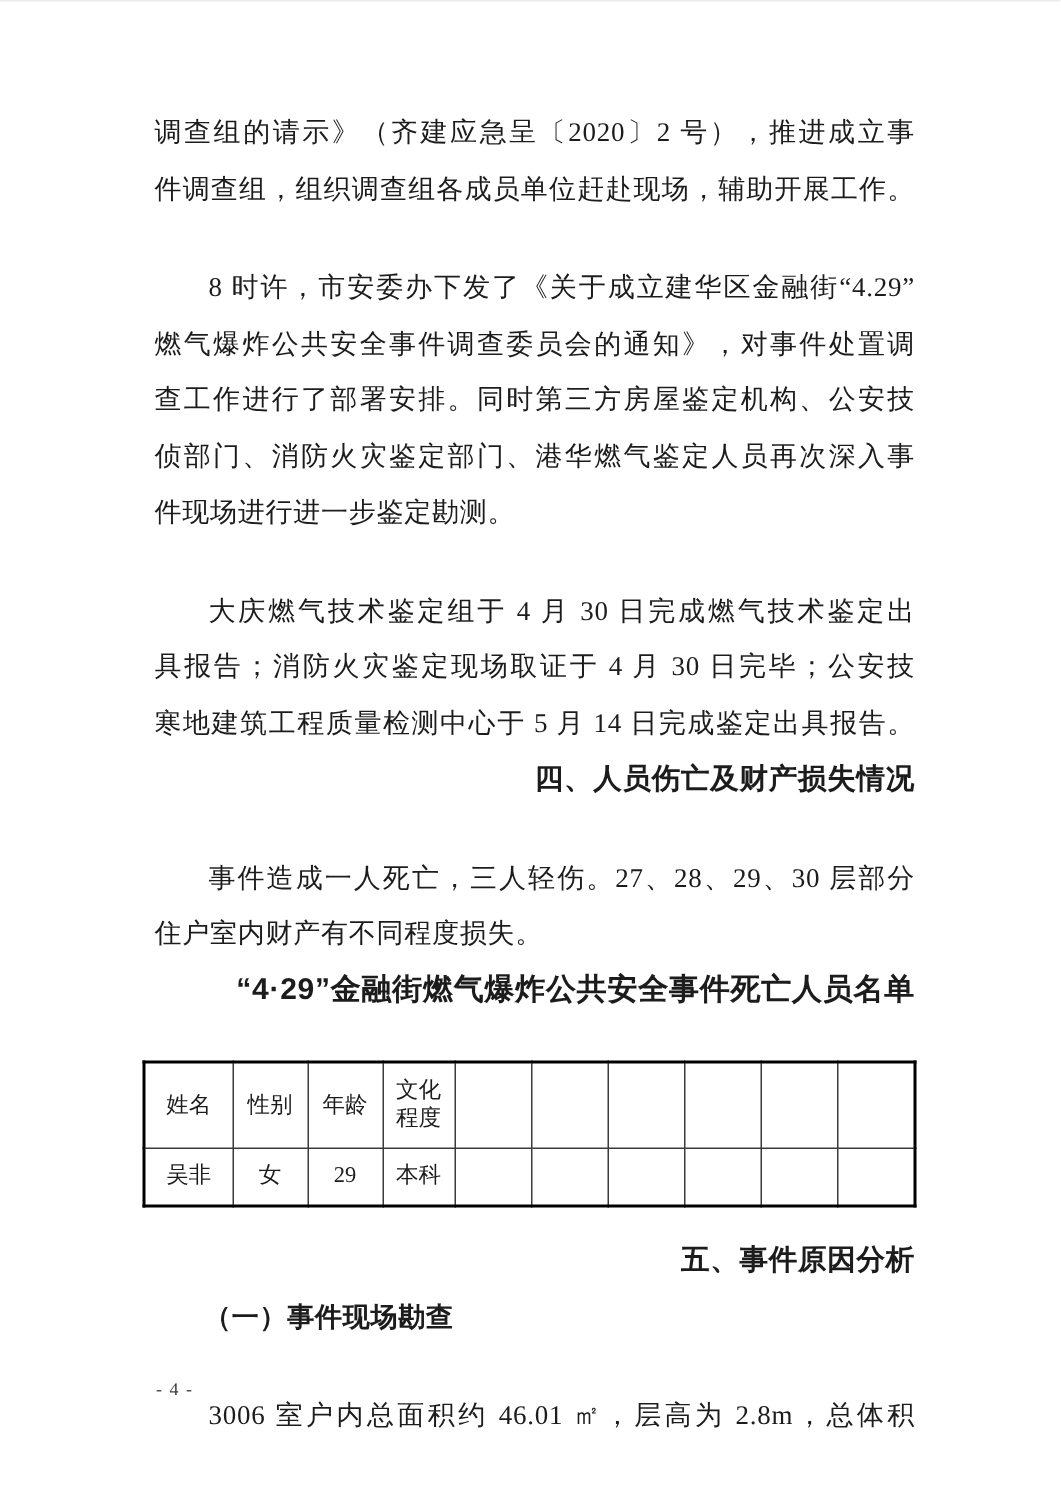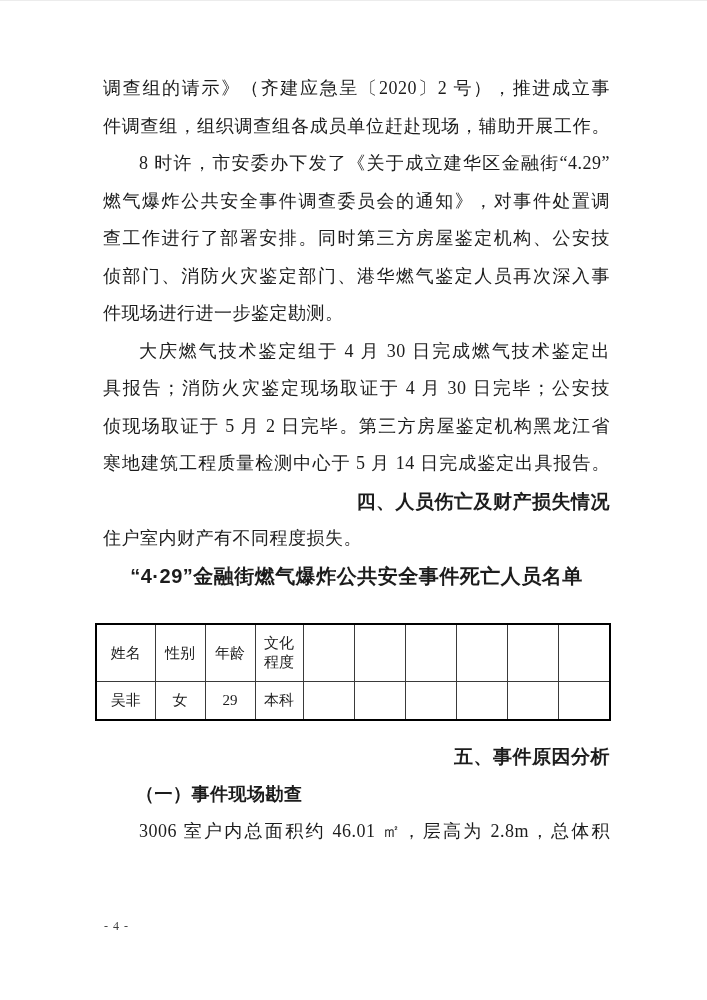--- a/index.html
+++ b/index.html
@@ -24,21 +24,21 @@
     white-space:nowrap;
     letter-spacing:0.5px;
   }
   .ln.fill {
     white-space:normal;
     text-align:justify;
     text-align-last:justify;
     font-family:Liberation Serif, serif;
   }
   .ln.end { text-align:left; }
-  .ln.ind { padding-left:36px; }
+  .ln.ind { padding-left:36px;margin-top:28px; }
   .heading {
     font-family:"Liberation Sans","DejaVu Sans",sans-serif;
     font-weight:700;
     font-size:19px;
     line-height:37.5px;
     padding-left:36px;
     letter-spacing:0.5px;
     text-align:right;
   }
   .subheading {
@@ -46,21 +46,21 @@
     font-size:18px;
     line-height:37.5px;
     padding-left:33px;
     letter-spacing:0.5px;
   }
   .table-title {
     font-family:"Liberation Sans","DejaVu Sans",sans-serif;
     font-weight:700;
     font-size:20px;
     line-height:37.5px;
-    text-align:center;
+    text-align:right;
     letter-spacing:0.5px;
   }
   table.casualty {
     border-collapse:collapse;
     table-layout:fixed;
     width:514px;
     margin-left:-8px;
     margin-top:28px;
     margin-bottom:0;
     border:2px solid #000000;
@@ -100,27 +100,27 @@
       <div class="ln fill ind">8 时许，市安委办下发了《关于成立建华区金融街“4.29”</div>
       <div class="ln fill">燃气爆炸公共安全事件调查委员会的通知》，对事件处置调</div>
       <div class="ln fill">查工作进行了部署安排。同时第三方房屋鉴定机构、公安技</div>
       <div class="ln fill">侦部门、消防火灾鉴定部门、港华燃气鉴定人员再次深入事</div>
       <div class="ln end">件现场进行进一步鉴定勘测。</div>
     </div>
 
     <div>
       <div class="ln fill ind">大庆燃气技术鉴定组于 4 月 30 日完成燃气技术鉴定出</div>
       <div class="ln fill">具报告；消防火灾鉴定现场取证于 4 月 30 日完毕；公安技</div>
-      <div class="ln fill">侦现场取证于 5 月 2 日完毕。第三方房屋鉴定机构黑龙江省</div>
       <div class="ln fill">寒地建筑工程质量检测中心于 5 月 14 日完成鉴定出具报告。</div>
     </div>
 
     <div class="heading">四、人员伤亡及财产损失情况</div>
 
     <div>
+      <div class="ln fill ind">事件造成一人死亡，三人轻伤。27、28、29、30 层部分</div>
       <div class="ln end">住户室内财产有不同程度损失。</div>
     </div>
 
     <div class="table-title">“4·29”金融街燃气爆炸公共安全事件死亡人员名单</div>
 
     <table class="casualty">
       <colgroup>
         <col style="width:59px">
           <col style="width:50px">
           <col style="width:50px">

